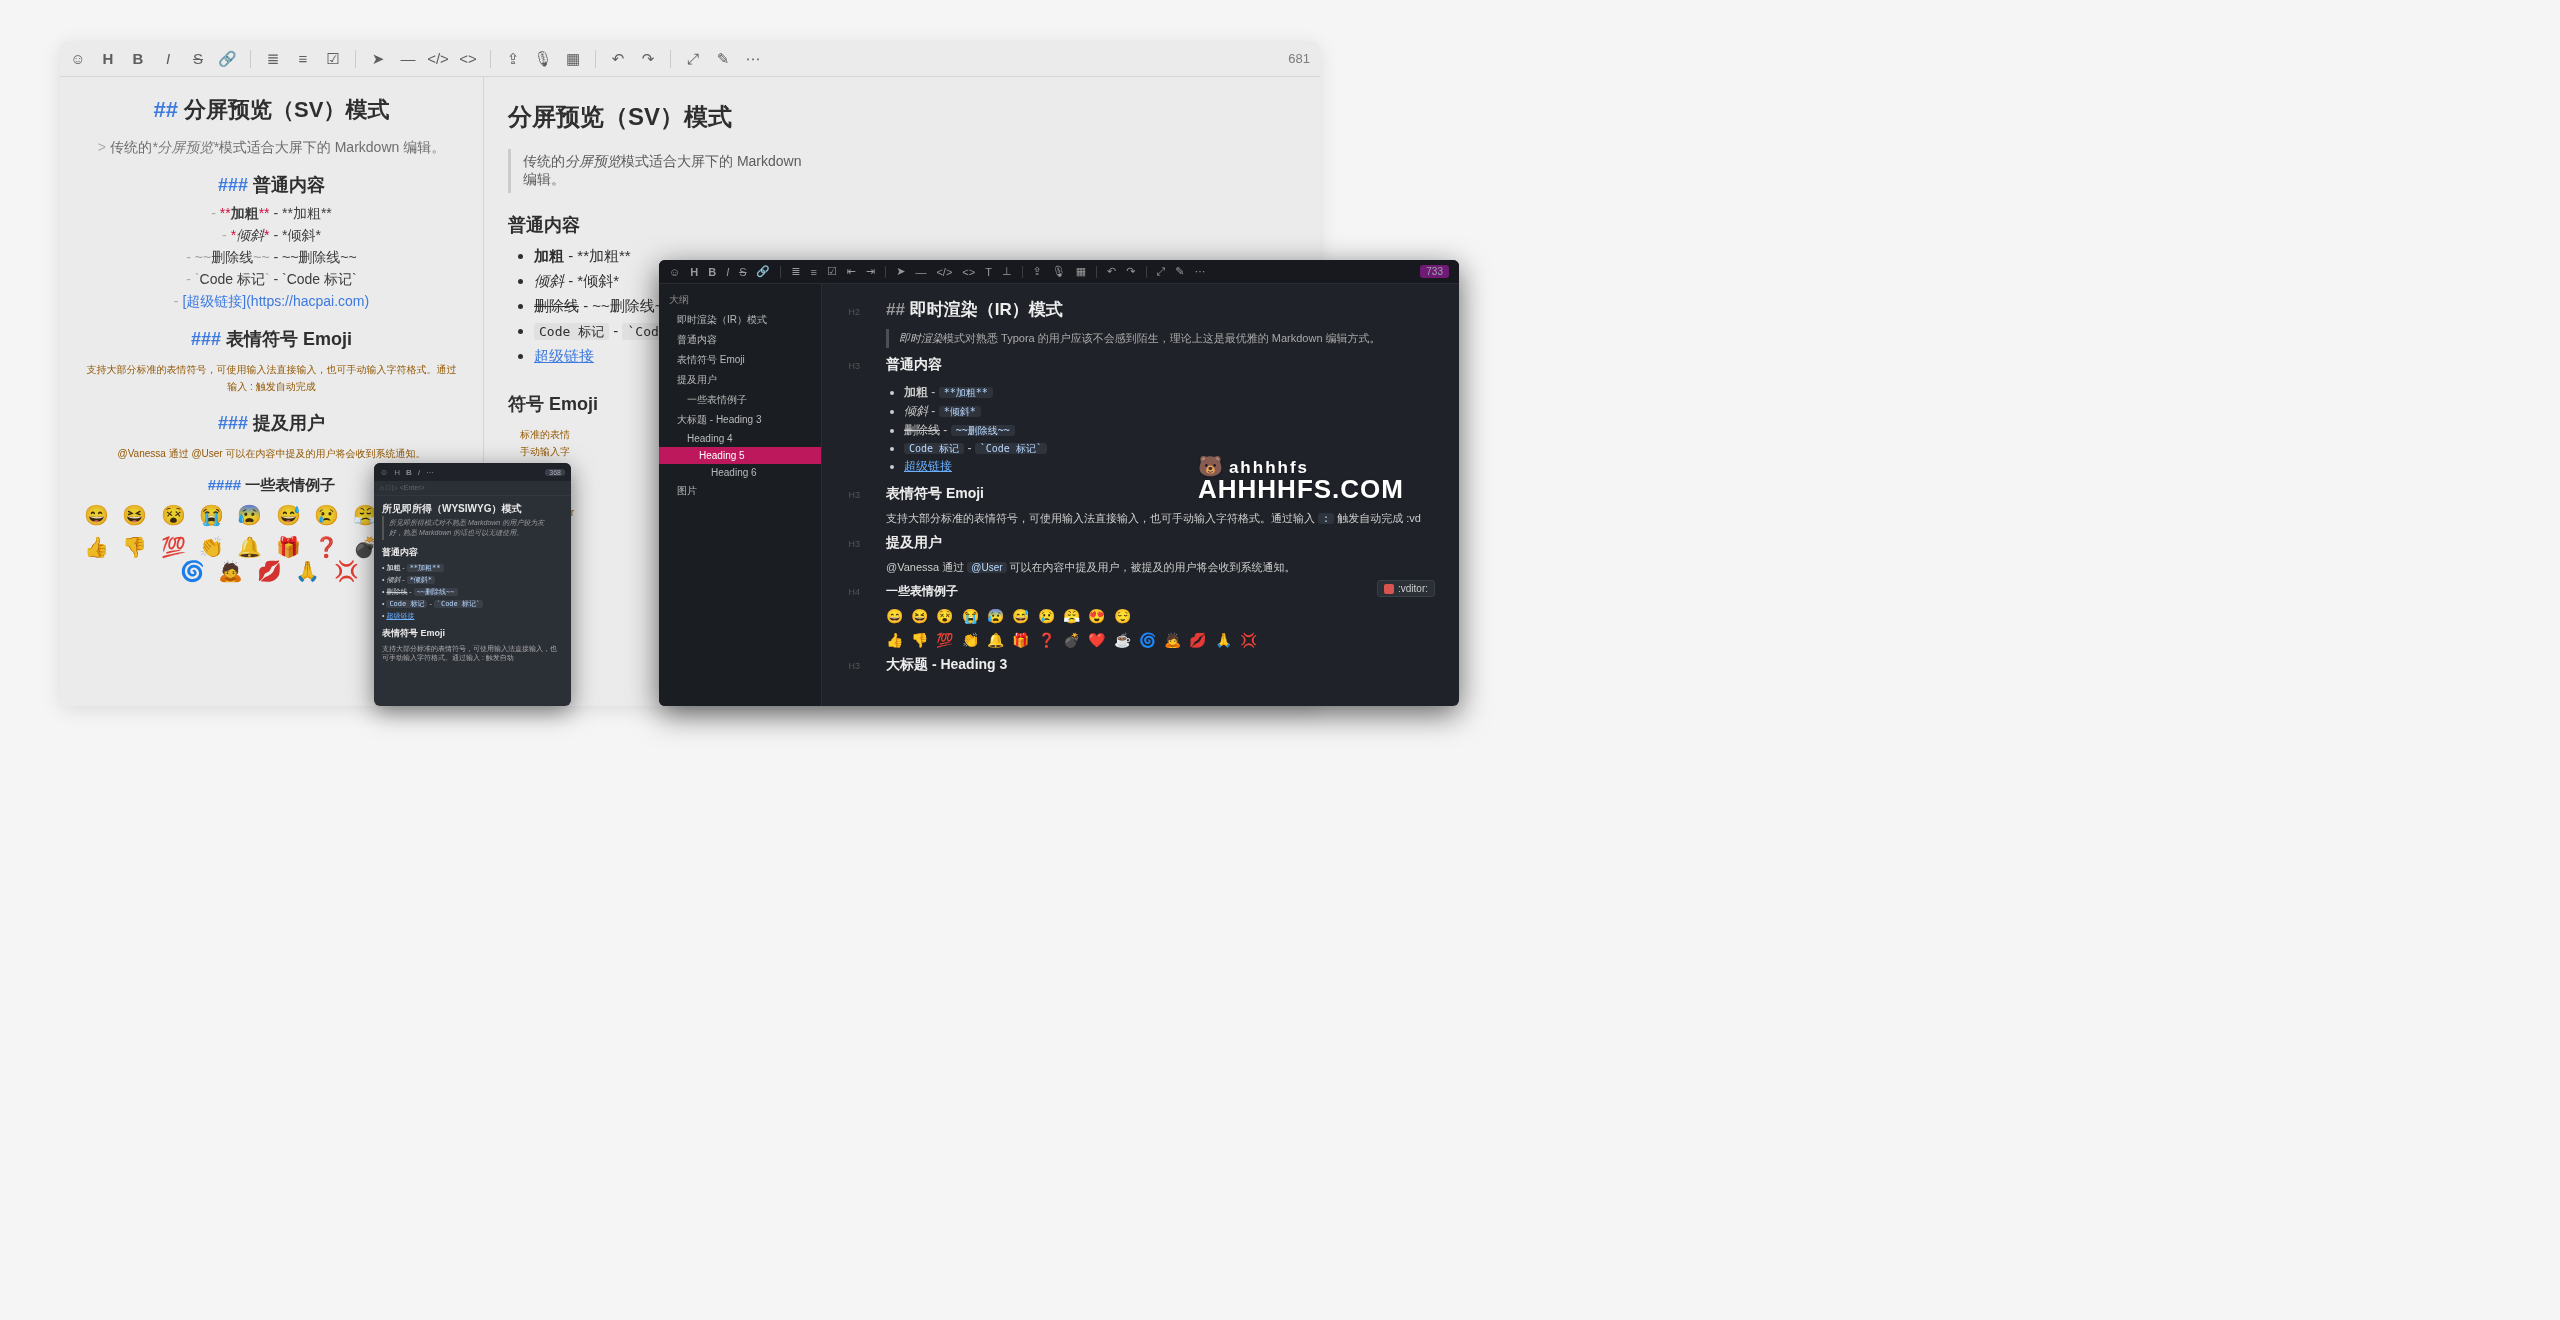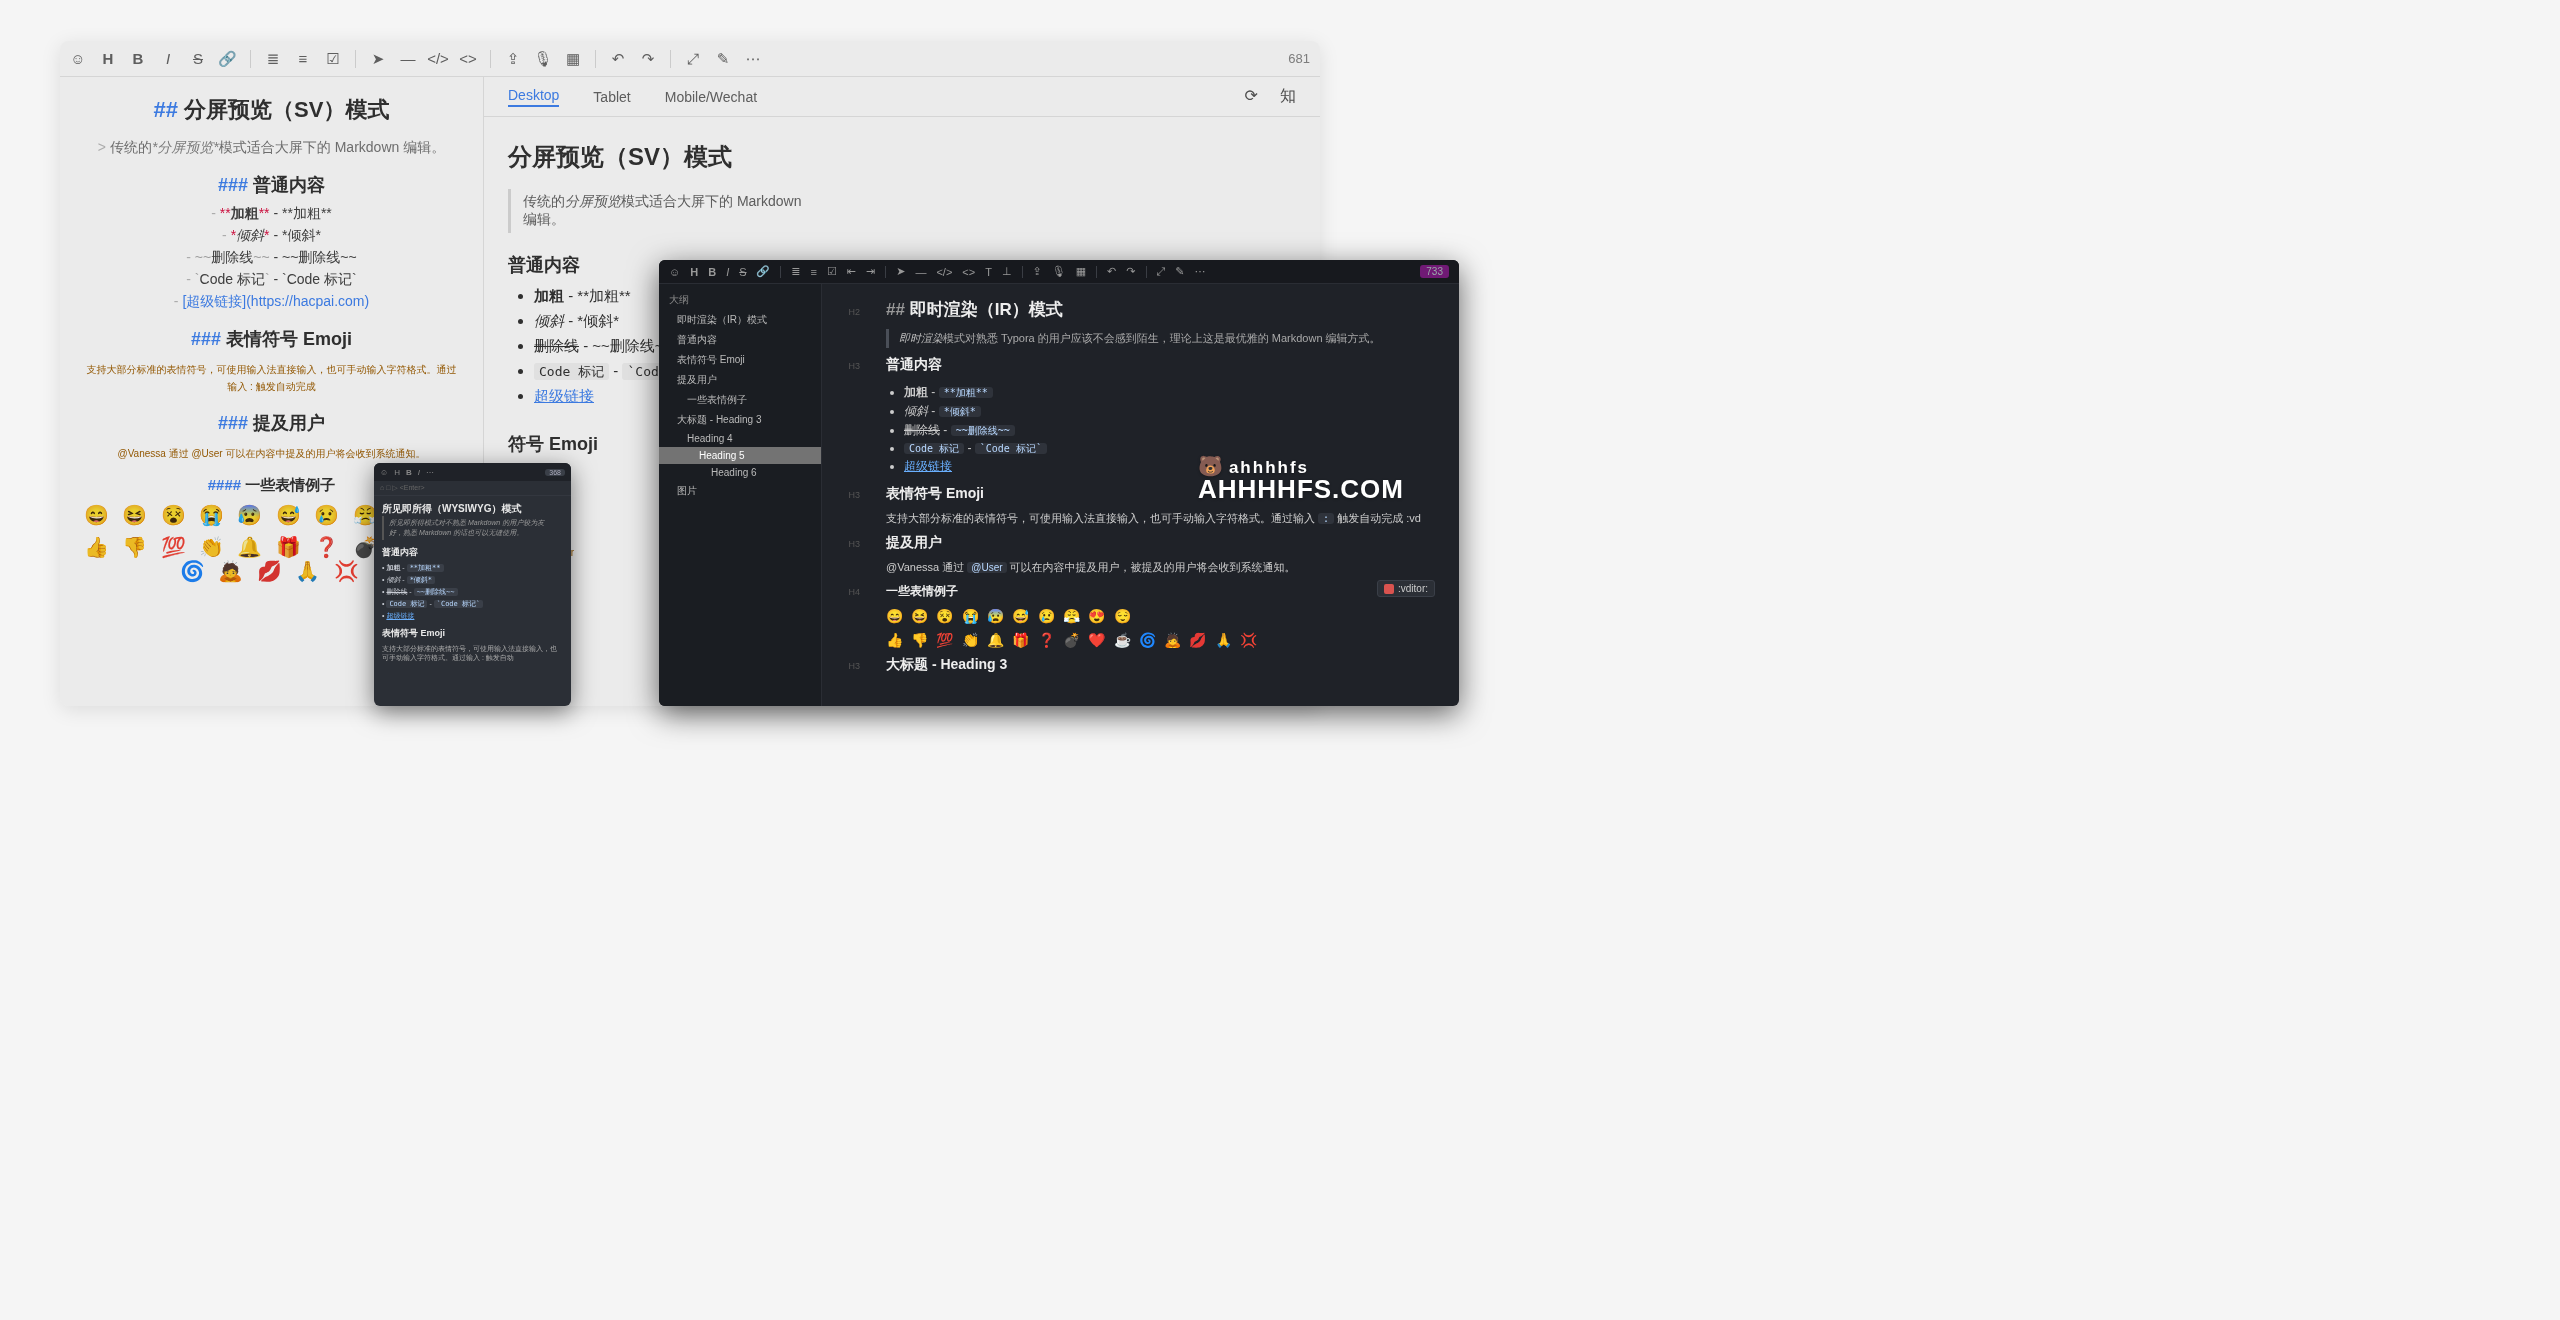--- a/index.html
+++ b/index.html
@@ -72,21 +72,21 @@
 .dk-toolbar .sep { width: 1px; height: 12px; background: #3a3d44; }
 .dk-toolbar .spacer { flex: 1; }
 .dk-count { background: #701a75; padding: 1px 6px; border-radius: 3px; color: #9aa; font-size: 10px; }
 .dk-body { display: flex; flex: 1; overflow: hidden; }
 .dk-outline { width: 163px; background: #1a1d22; border-right: 1px solid #2a2d34; font-size: 10px; padding: 6px 0; }
 .dk-outline .hdr { color: #888; padding: 3px 10px; font-size: 10px; }
 .dk-outline .item { padding: 3px 10px 3px 18px; color: #bbb; cursor: pointer; }
 .dk-outline .item.d2 { padding-left: 28px; }
 .dk-outline .item.d3 { padding-left: 40px; }
 .dk-outline .item.d4 { padding-left: 52px; }
-.dk-outline .item.sel { background: #737373; color: #fff; }
+.dk-outline .item.sel { background: #be185d; color: #fff; }
 .dk-content { flex: 1; padding: 14px 20px; overflow: hidden; font-size: 12px; }
 .dk-row { display: flex; align-items: baseline; gap: 26px; margin-bottom: 8px; }
 .dk-gutter { color: #555; font-size: 9px; width: 18px; text-align: right; flex-shrink: 0; }
 .dk-h2 { font-size: 17px; font-weight: 600; color: #eee; }
 .dk-h2 .mk { color: #999; }
 .dk-quote { border-left: 3px solid #4a4f58; padding: 2px 10px; color: #aaa; font-size: 11px; }
 .dk-quote .em { font-style: italic; color: #bbb; }
 .dk-h3 { font-size: 14px; font-weight: 600; color: #eee; }
 .dk-h4 { font-size: 12px; font-weight: 600; color: #eee; }
 .dk-ul { list-style: disc; padding-left: 18px; color: #ccc; }
@@ -161,29 +161,20 @@
       </div>
       <div class="md-h3"><span class="mk">### </span><span>表情符号 Emoji</span></div>
       <div class="md-para">支持大部分标准的表情符号，可使用输入法直接输入，也可手动输入字符格式。通过输入 : 触发自动完成</div>
       <div class="md-h3"><span class="mk">### </span><span>提及用户</span></div>
       <div class="md-para">@Vanessa 通过 @User 可以在内容中提及的用户将会收到系统通知。</div>
       <div class="md-h4"><span class="mk">#### </span><span>一些表情例子</span></div>
       <div class="emoji-row">😄 😆 😵 😭 😰 😅 😢 😤 😍 😌</div>
       <div class="emoji-row">👍 👎 💯 👏 🔔 🎁 ❓ 💣 ❤️ ☕ 🌀 🙇 💋 🙏 💢</div>
     </div>
     <div class="lt-right">
-      <div class="lt-tabs">
-        <span class="active">Desktop</span>
-        <span>Tablet</span>
-        <span>Mobile/Wechat</span>
-        <span class="right-icons">
-          <span>⟳</span>
-          <span>知</span>
-        </span>
-      </div>
       <div class="lt-preview" style="width:360px;">
         <h2>分屏预览（SV）模式</h2>
         <blockquote><span>传统的</span><span class="em">分屏预览</span><span>模式适合大屏下的 Markdown 编辑。</span></blockquote>
         <h3>普通内容</h3>
         <ul>
           <li><b>加粗</b> - <span>**加粗**</span></li>
           <li><i>倾斜</i> - <span>*倾斜*</span></li>
           <li><s>删除线</s> - <span>~~删除线~~</span></li>
           <li><code>Code 标记</code> - <code>`Code 标记`</code></li>
           <li><a>超级链接</a></li>

